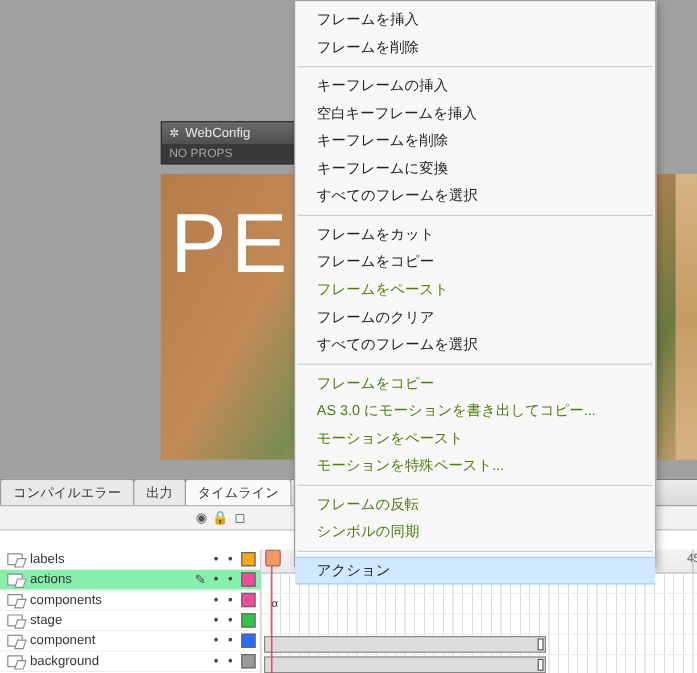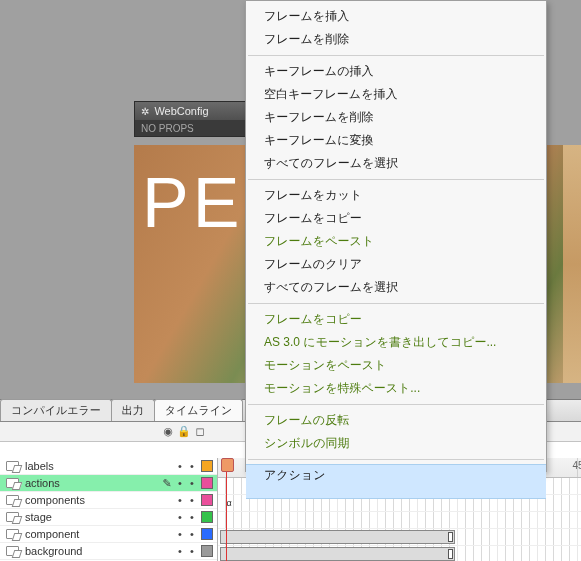--- a/index.html
+++ b/index.html
@@ -93,21 +93,21 @@
   
   .menu{
     position:absolute; left:245px; top:0; width:302px; height:472px;
     background:#f7f7f7; border:1px solid #9e9e9e; box-shadow:2px 3px 6px rgba(0,0,0,.25);
     font-size:12px; color:#222;
   }
   .menu ul{ list-style:none; padding:4px 0;}
   .menu li{ padding:3px 18px; line-height:17px; white-space:nowrap; }
   .menu li.sep{ height:1px; padding:0; margin:4px 2px; background:#cfcfcf; }
   .menu li.disabled{ color:#4d7c0f; }
-  .menu li.hover{ background:#cfe7ff; border-top:1px solid #a9cfef; border-bottom:1px solid #a9cfef; padding-top:2px; padding-bottom:14px;}
+  .menu li.hover{ background:#cfe7ff; border-top:1px solid #a9cfef; border-bottom:1px solid #a9cfef; padding-top:2px; padding-bottom:2px;}
   .playhead{
     position:absolute; left:8px; top:0; width:1px; height:140px; background:#d33; z-index:2;
   }
   .playhead::before{
     content:""; position:absolute; left:-5px; top:0; width:11px; height:12px;
     background:#e96; border:1px solid #b55; border-radius:2px;
   }
 </style>
 </head>
 <body>

